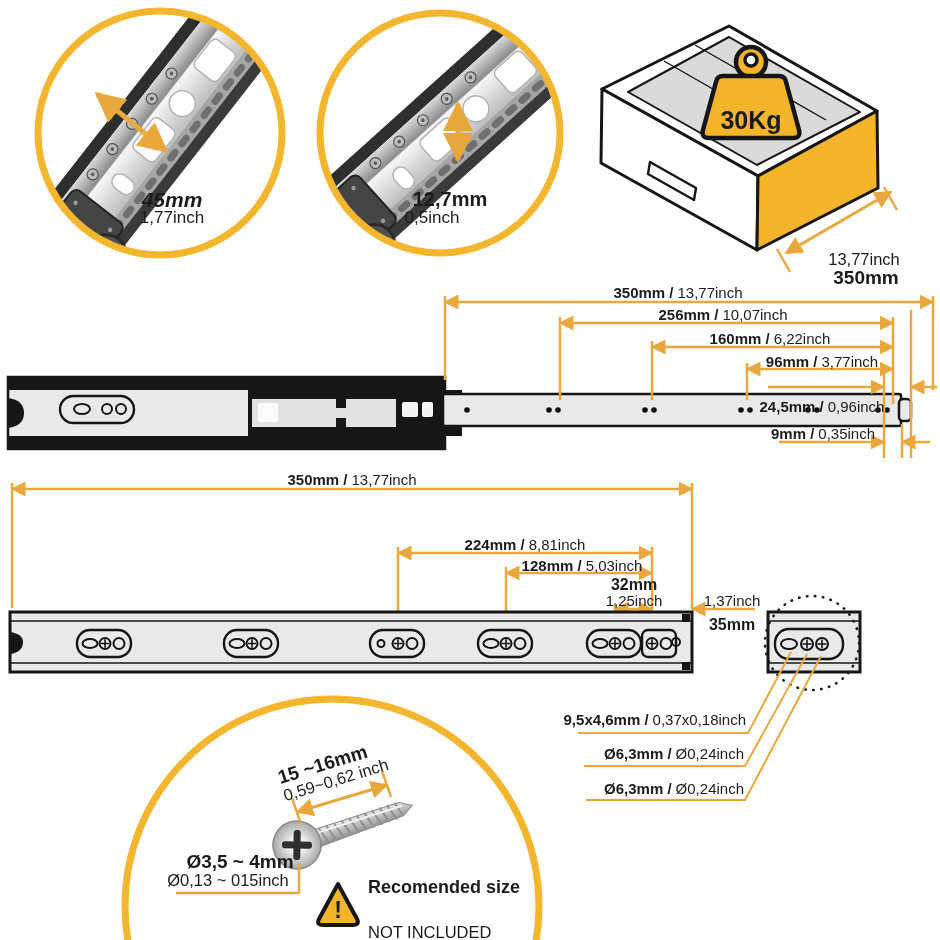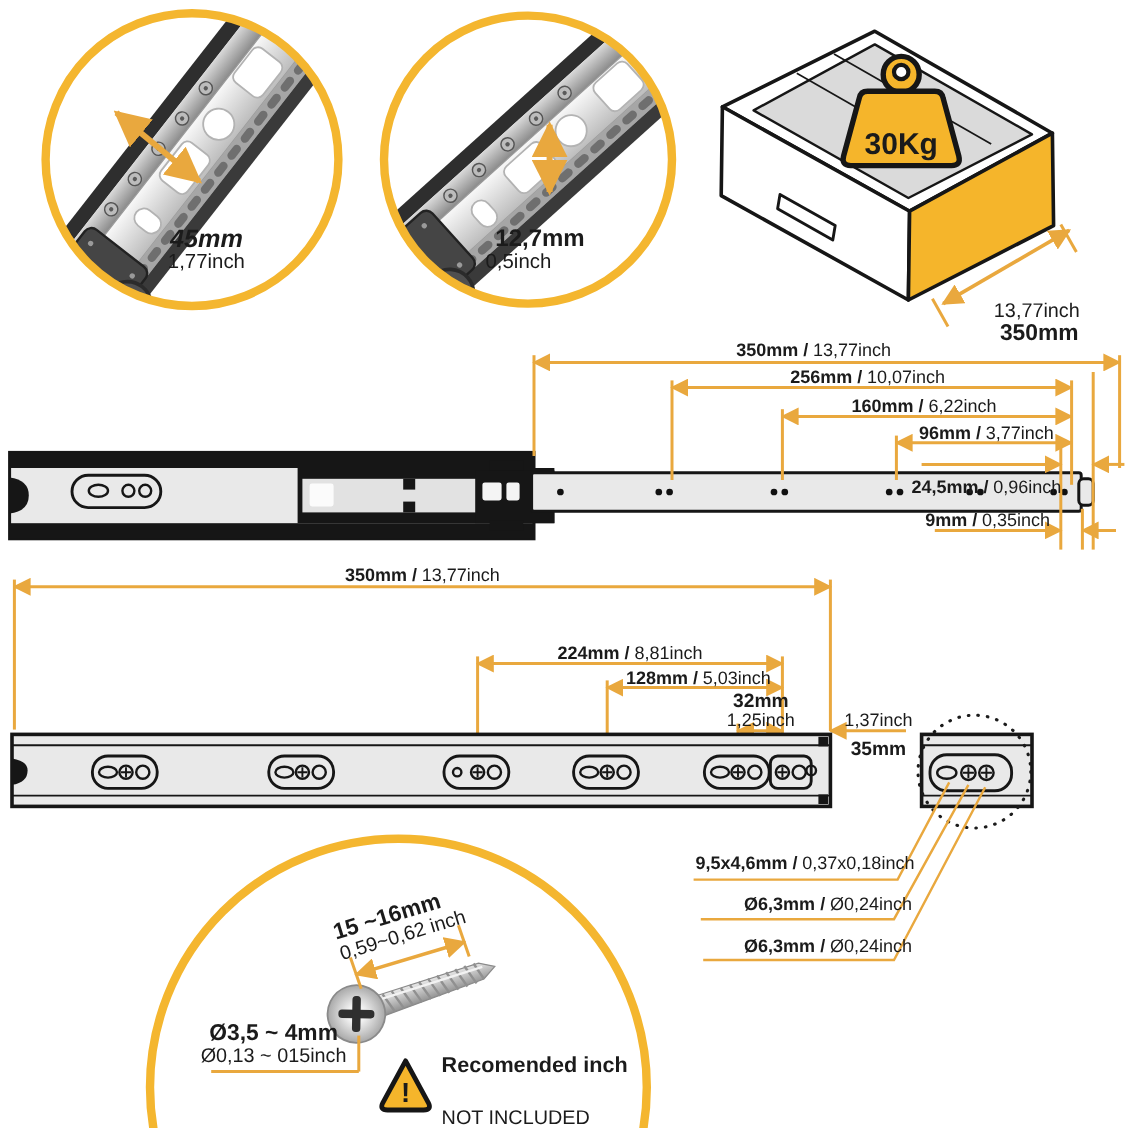--- a/index.html
+++ b/index.html
@@ -1,21 +1,21 @@
 <!DOCTYPE html>
 <html><head>
 <meta charset="utf-8">
 <style>
   html,body{margin:0;padding:0;background:#fff;}
   #canvas{position:relative;width:940px;height:940px;background:#fff;overflow:hidden;
           font-family:"Liberation Sans",sans-serif;}
   svg{position:absolute;left:0;top:0;}
   .lbl{position:absolute;color:#1b1b1b;white-space:nowrap;line-height:1.05;}
   .ctr{transform:translateX(-50%);text-align:center;}
-  .rgt{transform:translateX(-100%);text-align:left;margin-left:16px;}
+  .rgt{transform:translateX(-100%);text-align:left;}
   .dim{font-size:15px;}
   .dim b{font-weight:700;}
   .dim span{font-weight:400;margin-left:4px;}
   .big-mm{font-weight:700;}
   .rot{transform:translateX(-50%) rotate(-17deg);}
 </style>
 </head>
 <body>
 
 <div id="canvas">
@@ -304,19 +304,19 @@
 <div class="lbl ctr" style="left:732px;top:593px;font-size:15px;">1,37inch</div>
 
 <div class="lbl rgt dim" style="left:746px;top:712px;"><b>9,5x4,6mm /</b><span>0,37x0,18inch</span></div>
 <div class="lbl rgt dim" style="left:744px;top:746px;"><b>Ø6,3mm /</b><span>Ø0,24inch</span></div>
 <div class="lbl rgt dim" style="left:744px;top:781px;"><b>Ø6,3mm /</b><span>Ø0,24inch</span></div>
 
 <div class="lbl rot" style="left:333px;top:752px;">
   <div style="font-size:19px;font-weight:700;">15 ~16mm</div>
   <div style="font-size:16.5px;">0,59~0,62 inch</div>
 </div>
-<div class="lbl ctr" style="left:228px;top:852px;font-size:19px;font-weight:700;">Ø3,5 ~ 4mm</div>
+<div class="lbl ctr" style="left:240px;top:852px;font-size:19px;font-weight:700;">Ø3,5 ~ 4mm</div>
 <div class="lbl ctr" style="left:228px;top:872px;font-size:16.5px;">Ø0,13 ~ 015inch</div>
 <div class="lbl ctr" style="left:338px;top:898px;font-size:23px;font-weight:900;">!</div>
-<div class="lbl" style="left:368px;top:878px;font-size:18px;font-weight:700;">Recomended inch</div>
+<div class="lbl" style="left:368px;top:878px;font-size:18px;font-weight:700;">Recomended size</div>
 <div class="lbl" style="left:368px;top:924px;font-size:16.5px;">NOT INCLUDED</div>
 
 </div>
 
 </body></html>

